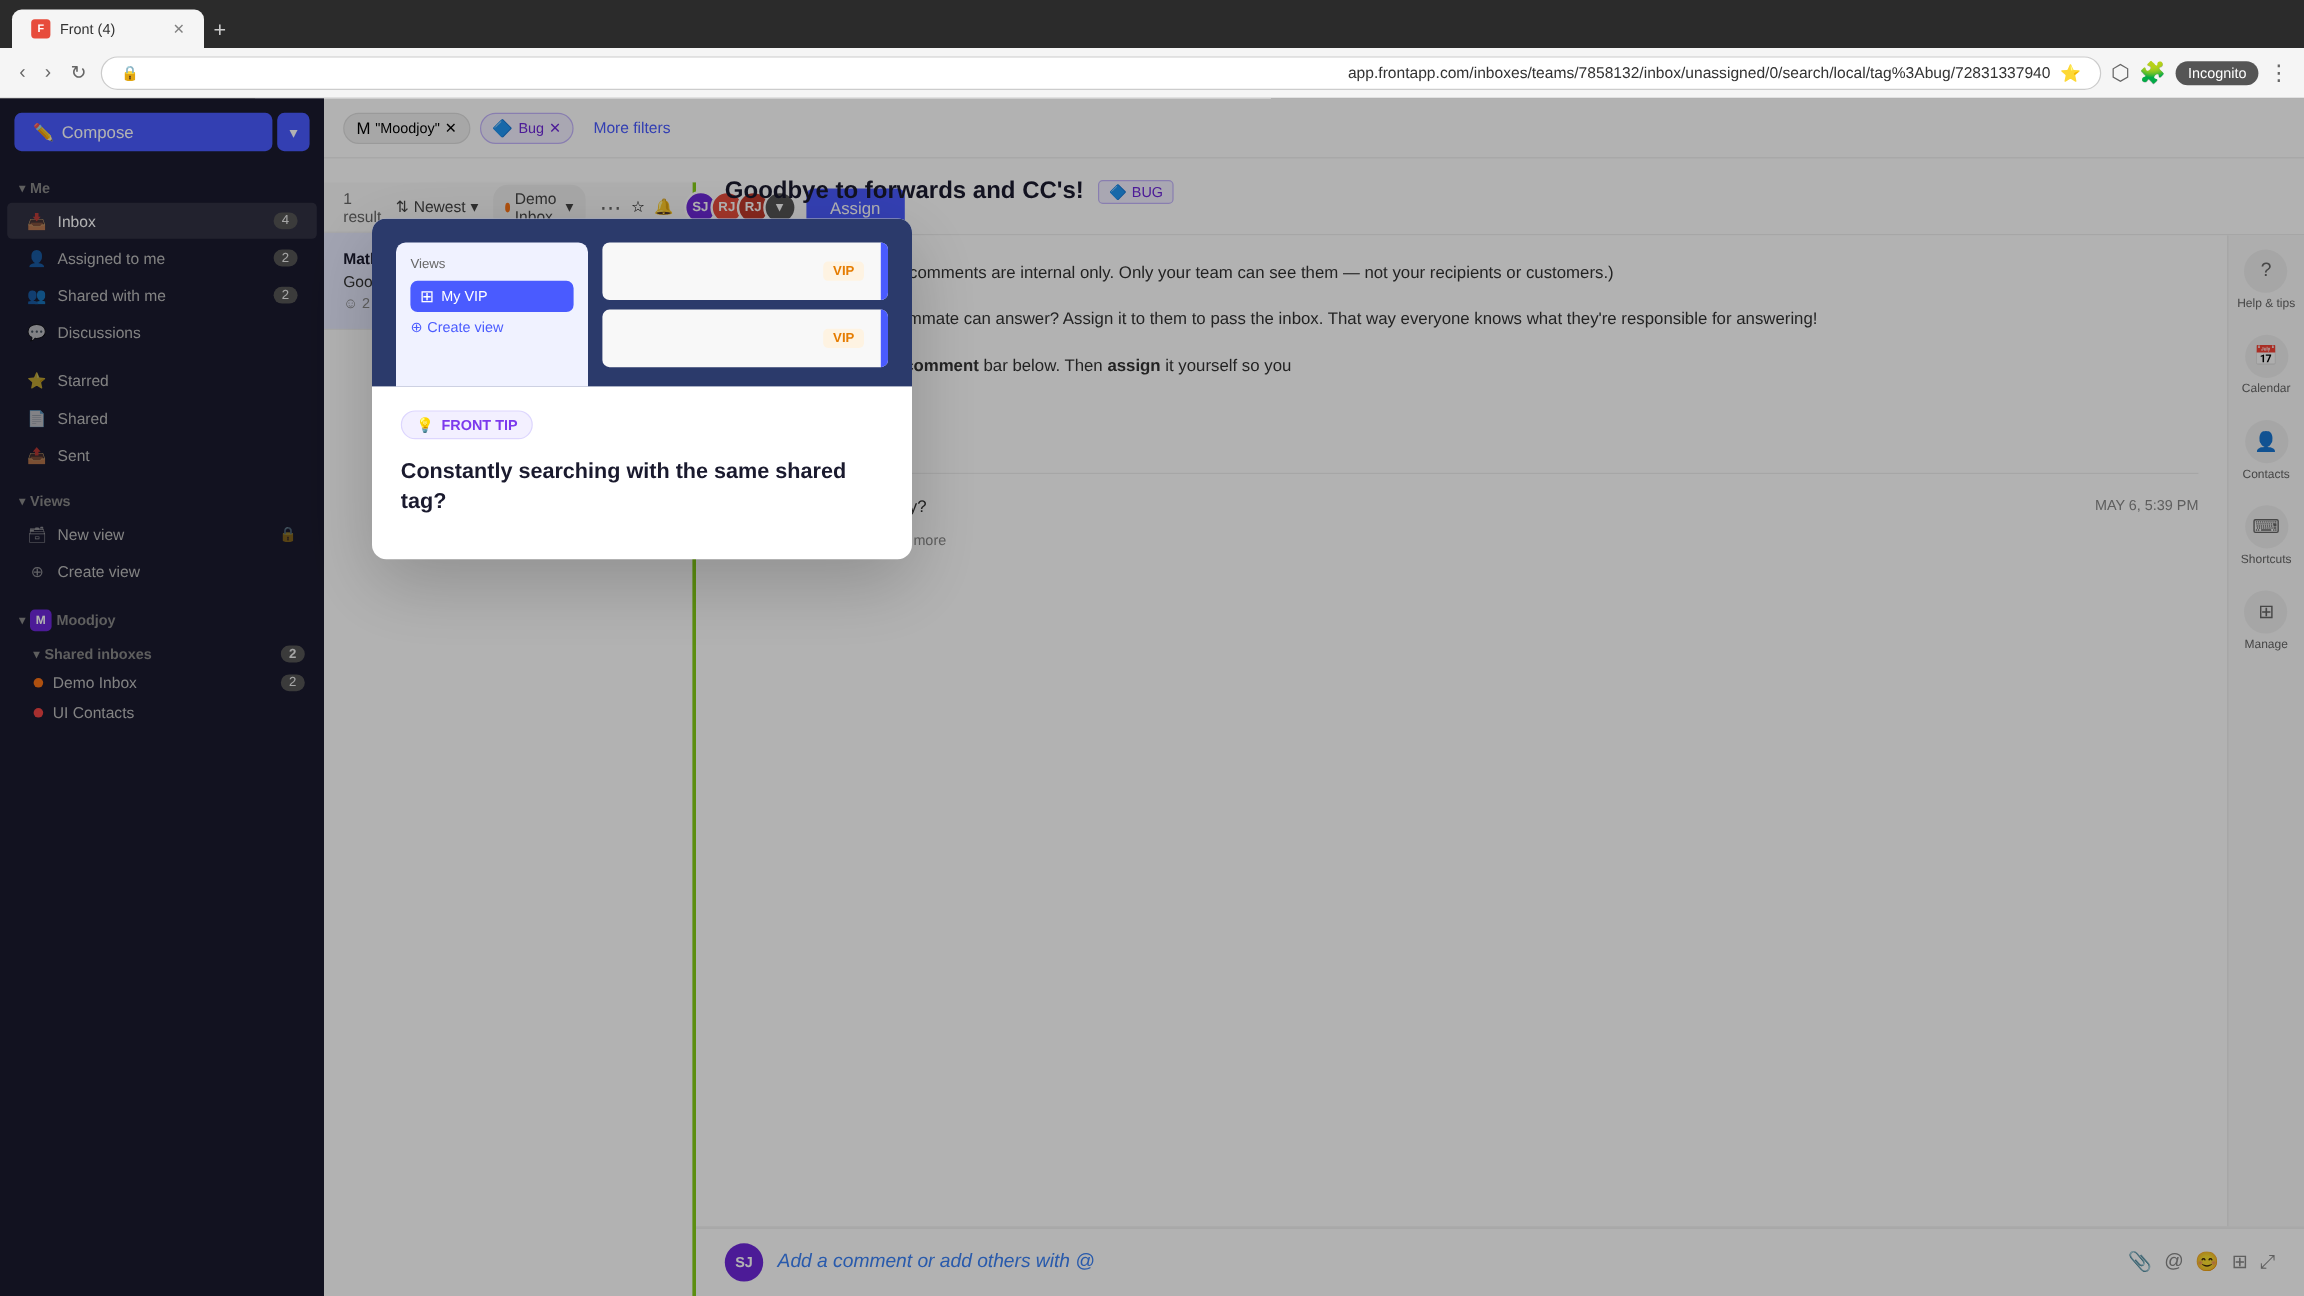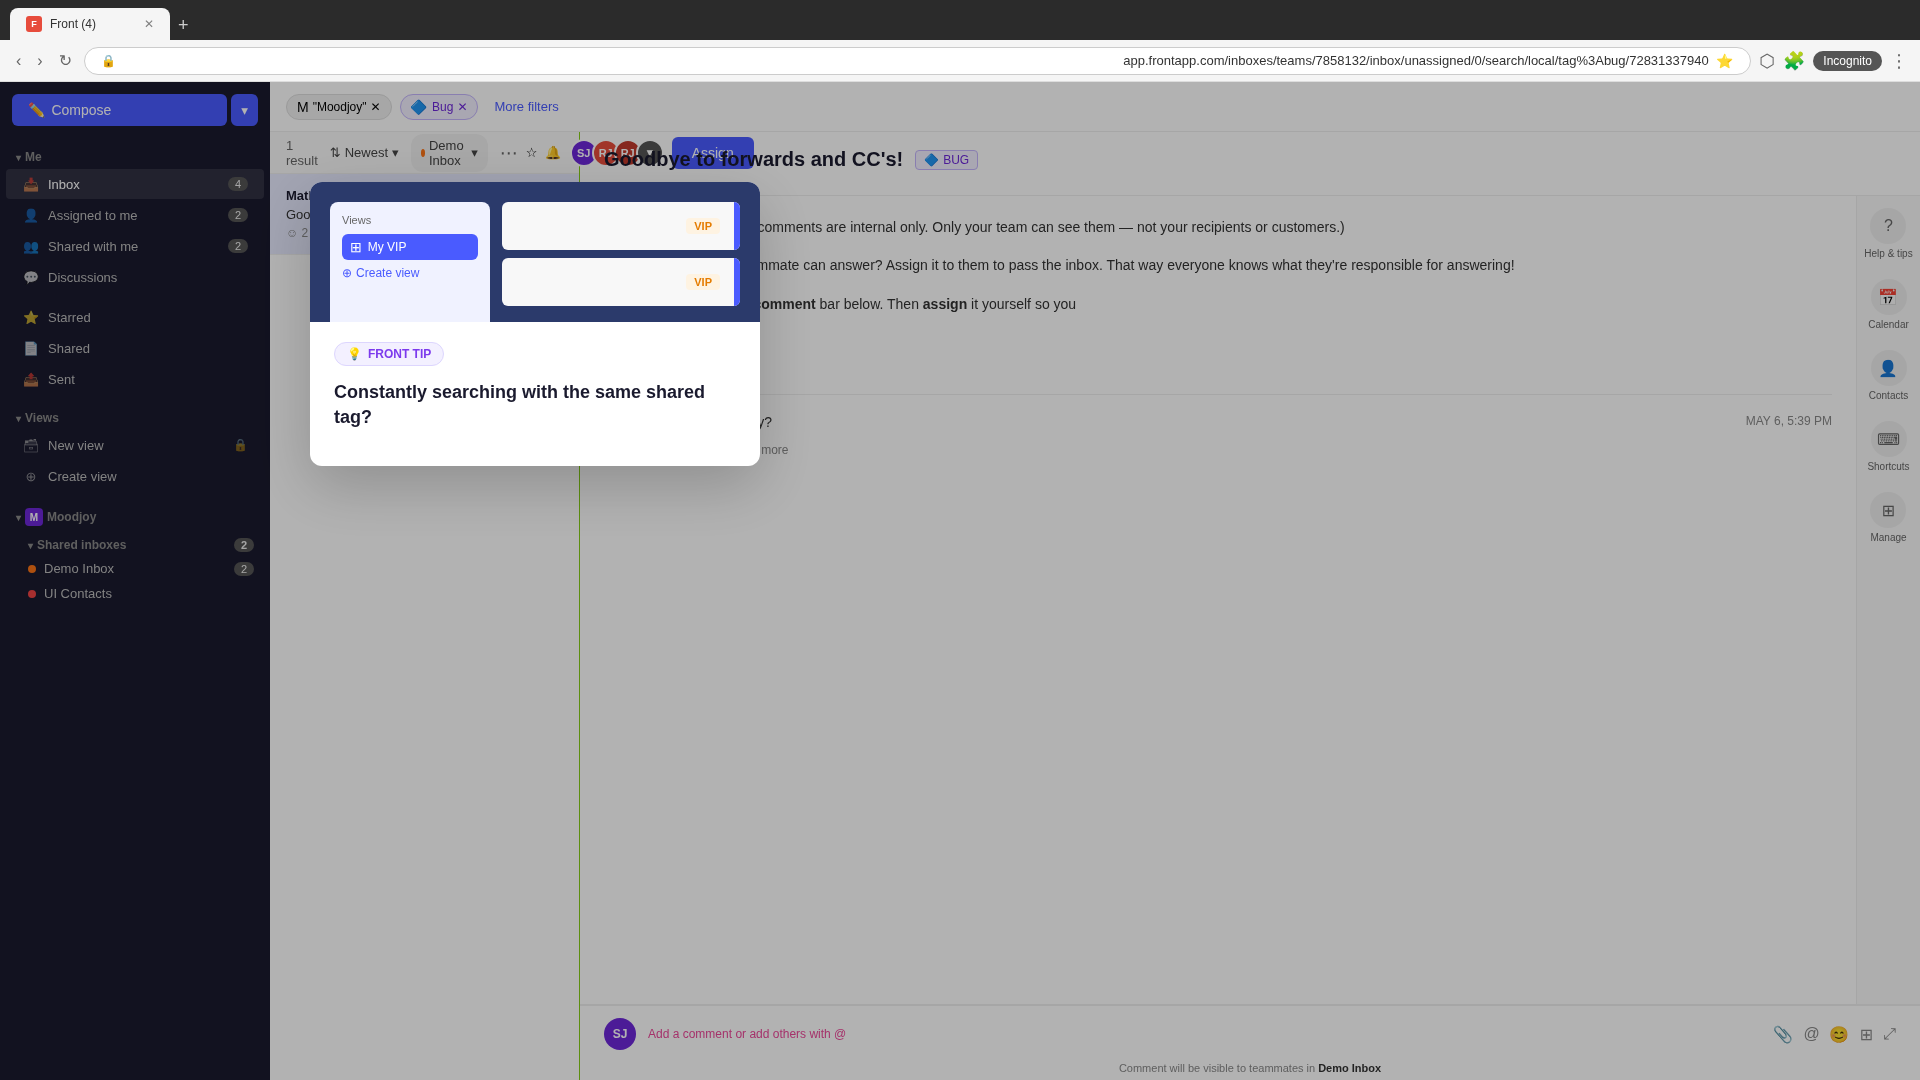--- a/index.html
+++ b/index.html
@@ -59,21 +59,21 @@
     .sort-btn { display: flex; align-items: center; gap: 4px; font-size: 13px; color: #444; cursor: pointer; }
     .inbox-selector { display: flex; align-items: center; gap: 4px; font-size: 13px; color: #444; cursor: pointer; background: #f0f0f0; padding: 4px 10px; border-radius: 12px; }
     .inbox-dot-small { width: 8px; height: 8px; border-radius: 50%; background: #f97316; }
     .list-actions { margin-left: auto; display: flex; align-items: center; gap: 8px; }
     .avatar-group { display: flex; align-items: center; }
     .avatar-sm { width: 28px; height: 28px; border-radius: 50%; display: flex; align-items: center; justify-content: center; font-size: 11px; font-weight: bold; color: white; border: 2px solid white; margin-left: -6px; }
     .assign-btn { background: #4a5bff; color: white; border: none; border-radius: 6px; padding: 8px 20px; font-size: 14px; cursor: pointer; font-weight: 500; }
     .more-btn { background: none; border: none; font-size: 18px; cursor: pointer; color: #666; }
 
     
-    .email-list { width: 310px; flex-shrink: 0; border-right: 1px solid #84cc16; }
+    .email-list { width: 310px; flex-shrink: 0; border-right: 3px solid #84cc16; margin-top: 20px; }
     .email-item { padding: 14px 16px; border-bottom: 1px solid #f0f0f0; cursor: pointer; background: #e8ebff; }
     .email-item-header { display: flex; justify-content: space-between; align-items: center; margin-bottom: 4px; }
     .email-sender { font-weight: 600; font-size: 13px; color: #1a1a2e; }
     .email-date { font-size: 11px; color: #888; }
     .email-subject { font-size: 13px; color: #333; margin-bottom: 4px; }
     .email-preview { font-size: 12px; color: #888; white-space: nowrap; overflow: hidden; text-overflow: ellipsis; }
     .email-header { padding: 16px 24px; border-bottom: 1px solid #eee; }
     .email-title-row { display: flex; align-items: center; gap: 12px; margin-bottom: 8px; }
     .email-title { font-size: 20px; font-weight: 600; color: #1a1a2e; }
     .bug-badge { background: #f3f0ff; color: #6d28d9; border: 1px solid #c4b5fd; border-radius: 4px; padding: 2px 8px; font-size: 12px; display: flex; align-items: center; gap: 4px; }
@@ -81,21 +81,21 @@
     .email-body strong { font-weight: 700; }
 
     
     .right-sidebar { width: 64px; background: #f9f9f9; border-left: 1px solid #eee; display: flex; flex-direction: column; align-items: center; padding: 12px 0; gap: 20px; }
     .sidebar-icon-btn { display: flex; flex-direction: column; align-items: center; gap: 4px; cursor: pointer; color: #666; font-size: 10px; }
     .sidebar-icon-btn .icon-circle { width: 36px; height: 36px; border-radius: 50%; background: #eee; display: flex; align-items: center; justify-content: center; font-size: 16px; }
 
     
     .comment-bar { border-top: 1px solid #eee; padding: 12px 24px; display: flex; align-items: center; gap: 12px; }
     .commenter-avatar { width: 32px; height: 32px; border-radius: 50%; background: #6d28d9; display: flex; align-items: center; justify-content: center; font-size: 12px; color: white; font-weight: bold; flex-shrink: 0; }
-    .comment-input { flex: 1; color: #ec4899; font-size: 12px; }
+    .comment-input { flex: 1; color: #3b82f6; font-size: 16px; font-style: italic; }
     .comment-actions { display: flex; align-items: center; gap: 10px; color: #888; font-size: 16px; }
     .comment-note { font-size: 11px; color: #888; text-align: center; padding-bottom: 6px; }
     .comment-note strong { color: #333; }
     .comment-bottom { display: flex; flex-direction: column; border-top: 1px solid #eee; }
 
     
     .reply-meta { padding: 8px 24px; background: #fafafa; border-top: 1px solid #eee; font-size: 12px; color: #888; display: flex; align-items: center; gap: 8px; }
 
     
     .overlay { position: fixed; top: 82px; left: 0; right: 0; bottom: 0; background: rgba(0,0,0,0.3); z-index: 100; display: flex; align-items: flex-start; justify-content: flex-start; padding-left: 310px; padding-top: 100px; }
@@ -367,23 +367,20 @@
             <div class="commenter-avatar">SJ</div>
             <div class="comment-input">Add a comment or add others with @</div>
             <div class="comment-actions">
               <span>📎</span>
               <span>@</span>
               <span>😊</span>
               <span>⊞</span>
               <span>⤢</span>
             </div>
           </div>
-          <div class="comment-note">
-            <span>Comment will be visible to teammates in </span><strong>Demo Inbox</strong>
-          </div>
         </div>
       </div>
     </div>
   </div>
 </div>
 
 <div class="overlay">
   <div class="modal">
 
     <div class="modal-preview">

